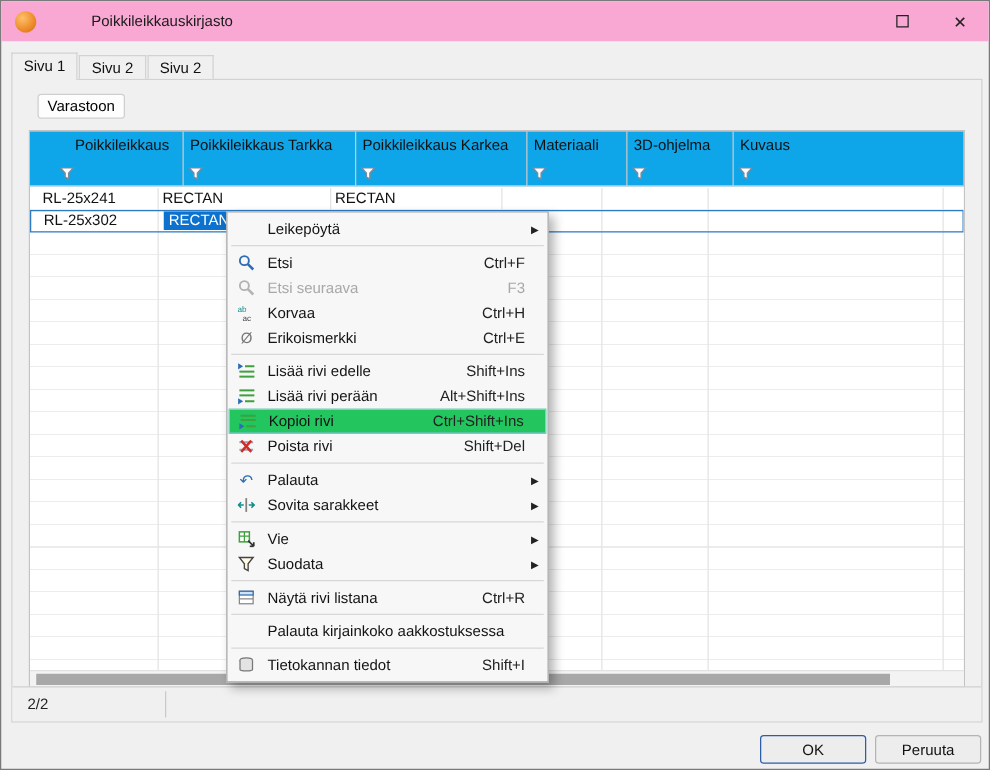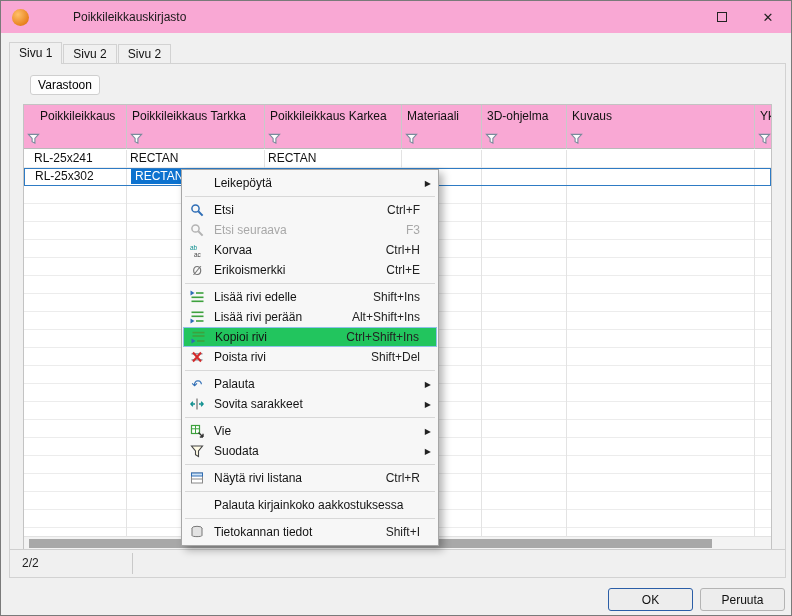--- a/index.html
+++ b/index.html
@@ -33,21 +33,21 @@
   .pane { position:absolute; left:8px; top:62px; width:777px; height:515px;
           border:1px solid #d2d2d2; background:#f0f0f0; }
   .varastoon { position:absolute; left:20px; top:11px; width:70px; height:20px;
                background:#fdfdfd; border:1px solid #cfcfcf; border-radius:3px;
                font-size:12px; font-family:"Liberation Sans",sans-serif; }
 
   
   .grid { position:absolute; left:13px; top:40px; width:749px; height:446px;
           background:#ffffff; border:1px solid #c3c3c3; overflow:hidden; }
   .grid-header { position:absolute; top:0; left:0; right:0; height:44px;
-                 background:#f9a8d4; border-bottom:1px solid #b9b9b9; display:flex; }
+                 background:#0ea5e9; border-bottom:1px solid #b9b9b9; display:flex;padding-left:20px; }
   .gh-cell { position:relative; flex:none; border-right:1px solid #c9c9c9; height:44px; }
   .gh-label { padding:4px 2px 0 5px; font-size:12px; white-space:nowrap; overflow:hidden; }
   .gh-cell.first .gh-label { padding-left:16px; }
   .gh-funnel { position:absolute; left:3px; bottom:3px; width:14px; height:14px; }
   .grid-body { position:absolute; top:45px; left:0; right:0; bottom:13px;
                background:repeating-linear-gradient(to bottom,#ffffff 0 17px,#ececec 17px 18px);
                overflow:hidden; }
   .v-sep { position:absolute; top:0; bottom:0; width:1px; background:#e3e3e3; }
   .grid-row { position:absolute; left:0; width:100%; height:18px; display:flex; }
   .grid-row.focused { border:1px solid #2e7bc4; }

